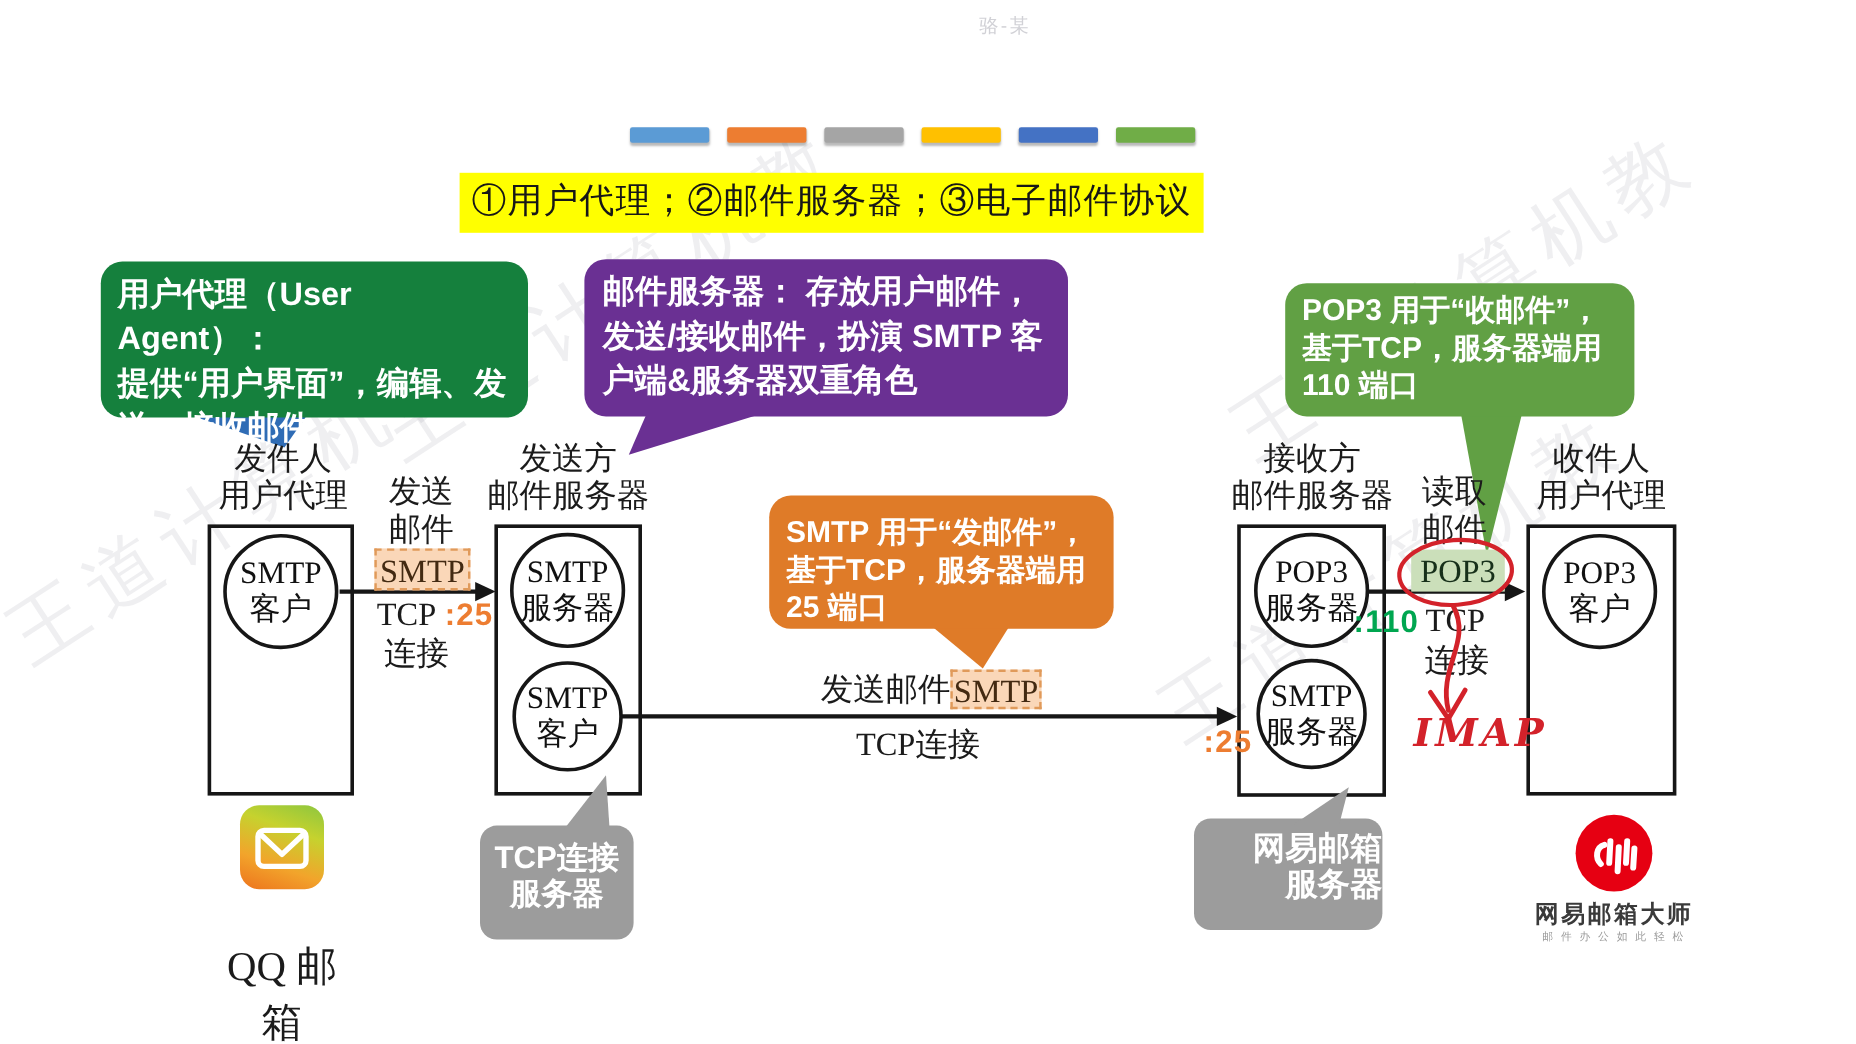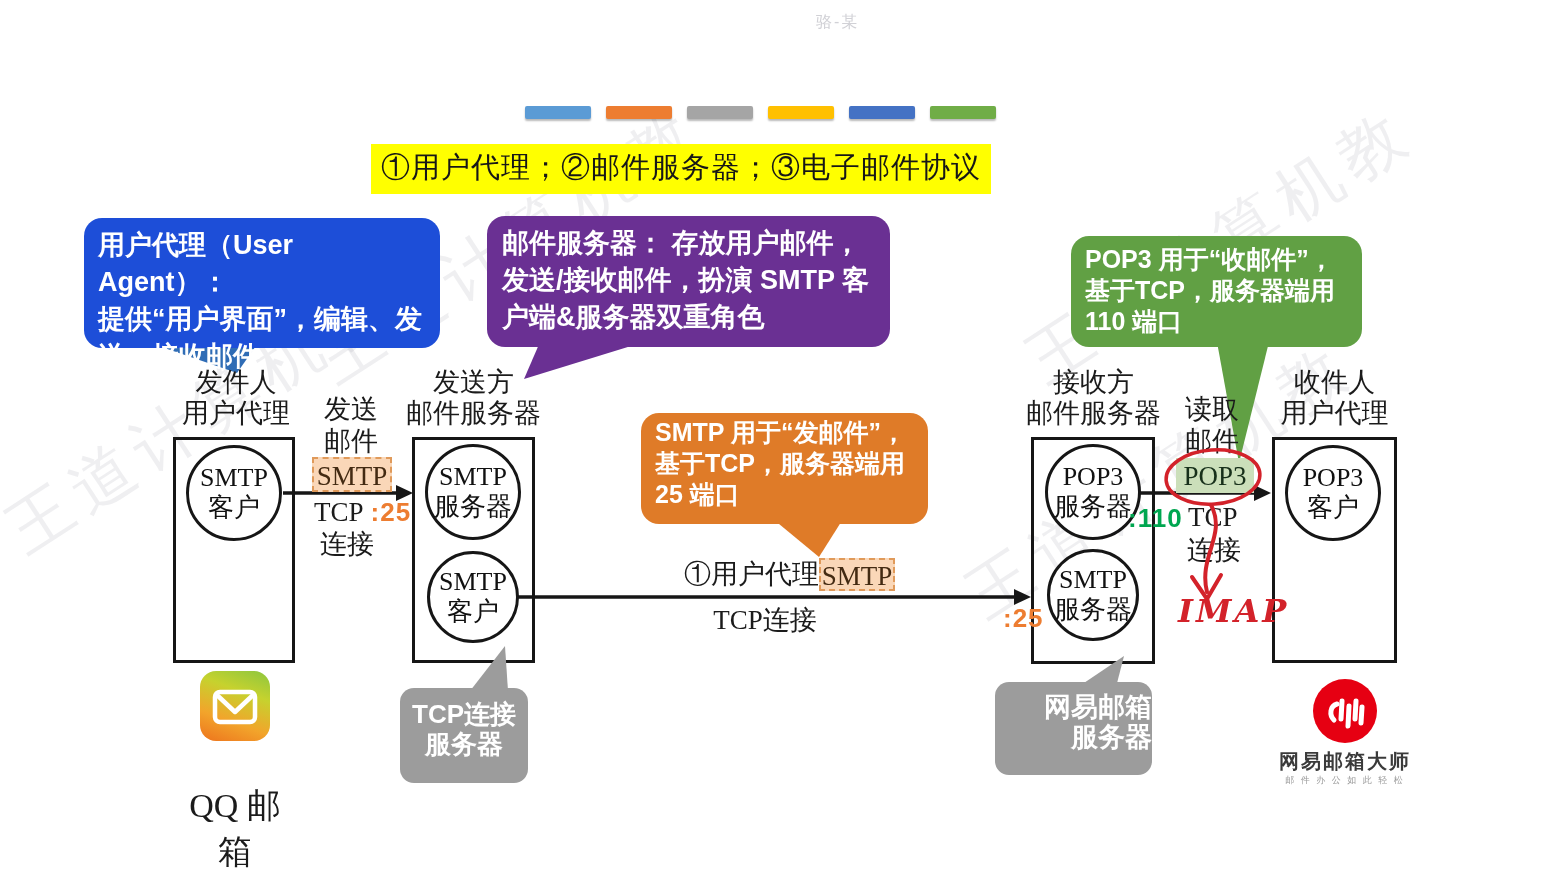--- a/index.html
+++ b/index.html
@@ -12,32 +12,32 @@
       transform-origin:left top;white-space:nowrap;}
   .wm-top{position:absolute;font-size:16px;letter-spacing:2px;color:rgba(185,185,192,0.65);}
   
   .title{position:absolute;left:374px;top:30px;width:772px;text-align:center;
          font-family:"Liberation Serif","DejaVu Serif",serif;font-weight:bold;
          font-size:46px;color:#4a86c8;letter-spacing:2px;}
   .bars{position:absolute;left:525px;top:106px;display:flex;gap:15px;}
   .bars span{width:66px;height:13px;border-radius:2px;box-shadow:0 2px 2px rgba(0,0,0,0.28);}
   .intro{position:absolute;left:363px;top:144px;display:flex;align-items:center;
          font-family:"Liberation Serif","DejaVu Serif",serif;font-size:29px;color:#171717;}
-  .intro .hl{margin-left:8px;padding:4px 10px 6px 10px;letter-spacing:1px;}
+  .intro .hl{margin-left:20px;padding:4px 10px 6px 10px;letter-spacing:1px;}
   
   .bubble{position:absolute;border-radius:18px;color:#ffffff;font-weight:600;
           box-sizing:border-box;}
   .bubble .bt{font-weight:800;}
   .bubble-ua{left:84px;top:218px;width:356px;height:130px;padding:9px 14px;
              font-size:27px;line-height:37px;}
   .bubble-ms{left:487px;top:216px;width:403px;height:131px;padding:9px 15px;
              font-size:27px;line-height:37px;}
   .bubble-pop{left:1071px;top:236px;width:291px;height:111px;padding:8px 14px;
               font-size:25px;line-height:31px;}
-  .bubble-smtp{left:641px;top:413px;width:287px;height:111px;padding:4px 14px;
+  .bubble-smtp{left:641px;top:413px;width:287px;height:111px;padding:16px 14px;
                font-size:25px;line-height:31px;}
   .bubble-gray{border-radius:14px;color:#fff;font-weight:600;text-align:center;
                font-size:26px;line-height:30px;}
   .bubble-qq{left:400px;top:688px;width:128px;height:84px;padding-top:11px;}
   .bubble-ne{left:995px;top:682px;width:157px;height:83px;padding-top:10px;font-size:27px;}
   
   .dlabel{position:absolute;text-align:center;color:#1b1b1b;
           font-family:"Liberation Serif","DejaVu Serif",serif;font-size:27px;line-height:31px;}
   .box{position:absolute;border:3px solid #161616;background:transparent;box-sizing:border-box;}
   .circle{position:absolute;border:3px solid #161616;border-radius:50%;background:#ffffff;
@@ -97,21 +97,21 @@
     <polygon points="773,519 843,519 819,557" style="fill: rgb(223, 123, 40);"></polygon>
 
     <line x1="283" y1="493" x2="399" y2="493" stroke="#161616" stroke-width="3.5"></line>
     <polygon points="413,493 396,485 396,501" fill="#161616"></polygon>
     <line x1="516" y1="597" x2="1017" y2="597" stroke="#161616" stroke-width="3.5"></line>
     <polygon points="1031,597 1014,589 1014,605" fill="#161616"></polygon>
     <line x1="1140" y1="493" x2="1257" y2="493" stroke="#161616" stroke-width="3.5"></line>
     <polygon points="1271,493 1254,485 1254,501" fill="#161616"></polygon>
   </svg>
 
-  <div class="bubble bubble-ua" style="background: #1d4ed8;">
+  <div class="bubble bubble-ua" style="background: #15803d;">
     <span class="bt" style="display:block;">用户代理（User Agent）：</span>
     <span>提供“用户界面”，编辑、发送、接收邮件</span>
   </div>
   <div class="bubble bubble-ms" style="background: rgb(106, 48, 147);">
     <span class="bt">邮件服务器：</span>
     <span>存放用户邮件，发送/接收邮件，扮演 SMTP 客户端&amp;服务器双重角色</span>
   </div>
   <div class="bubble bubble-pop" style="background: rgb(97, 160, 68);">
     <span>POP3 用于“收邮件”，基于TCP，服务器端用 110 端口</span>
   </div>
@@ -169,21 +169,21 @@
   <div class="circle" style="left:1047px;top:549px;width:92px;height:92px;">
     <div>SMTP</div>
     <div>服务器</div>
   </div>
   <div class="circle" style="left:1285px;top:445px;width:96px;height:96px;">
     <div>POP3</div>
     <div>客户</div>
   </div>
 
   <div class="abs" style="left:684px;top:556px;display:flex;align-items:center;">
-    <span class="tcp">①用户代理</span>
+    <span class="tcp">发送邮件</span>
     <span class="proto-hl hl-smtp" style="position: static; width: 76px; height: 33px; padding-top: 1px; display: inline-block; background: rgb(250, 215, 184);">SMTP</span>
   </div>
   <div class="dlabel" style="left:690px;top:605px;width:150px;">TCP连接</div>
   <div class="port" style="left: 1003px; top: 603px; color: rgb(237, 125, 49);">:25</div>
 
   <div class="dlabel" style="left:1172px;top:394px;width:80px;">读取</div>
   <div class="dlabel" style="left:1172px;top:426px;width:80px;">邮件</div>
   <div class="proto-hl hl-pop3" style="left: 1176px; top: 458px; width: 78px; height: 35px; padding-top: 3px; background: rgb(203, 223, 186);">POP3</div>
   <div class="port" style="left: 1128px; top: 503px; color: rgb(0, 166, 80);">:110</div>
   <div class="tcp abs" style="left:1188px;top:502px;">TCP</div>

